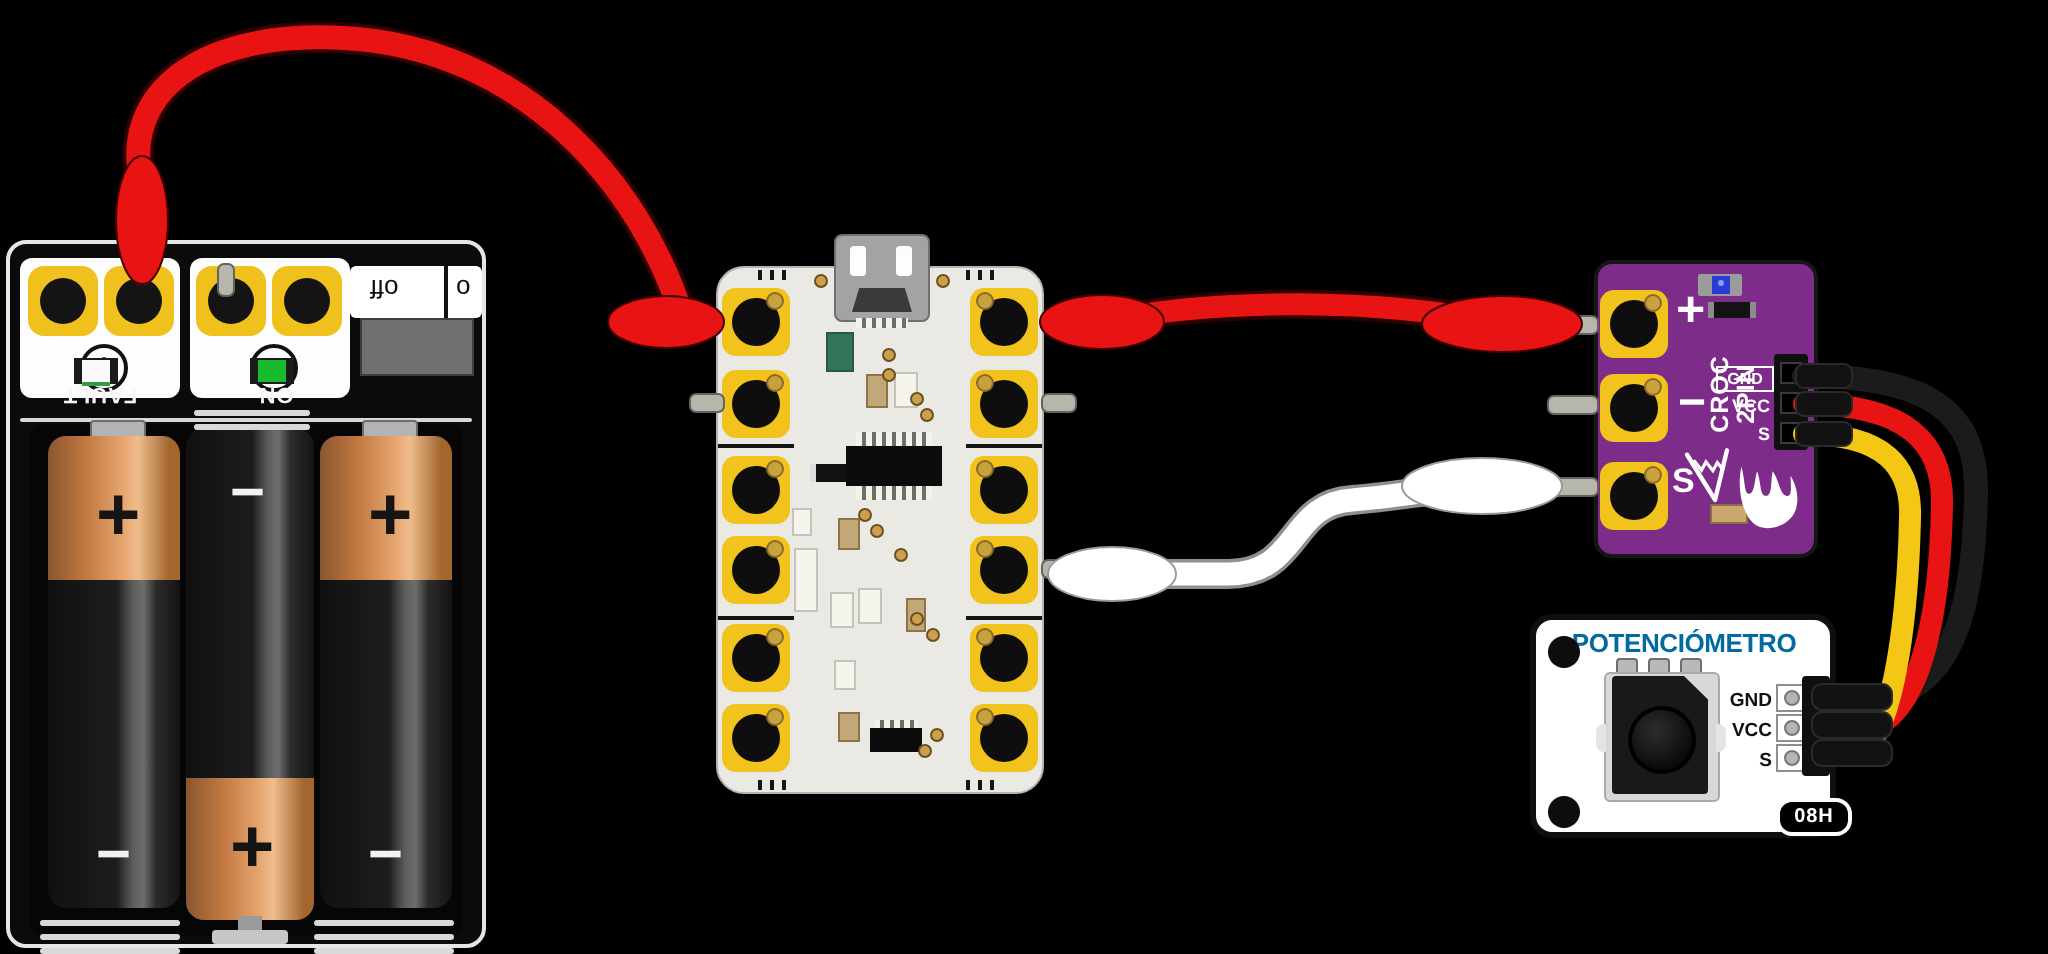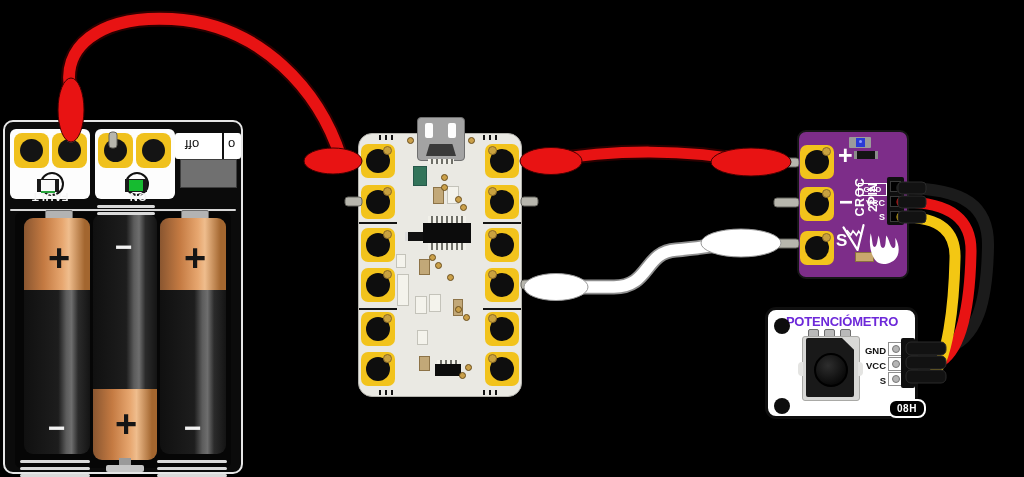--- a/index.html
+++ b/index.html
@@ -40,21 +40,21 @@
   .ticks{width:18px;height:5px;background:repeating-linear-gradient(90deg,#141414 0 2px,transparent 2px 6px);}
   
   .croc{left:797px;top:130px;width:108px;height:145px;background:#7d2d89;
         border:2px solid #161616;border-radius:9px;}
   .croclbl{color:#fff;font-weight:bold;}
   .hdr{background:#0f0f0f;border-radius:2px;}
   .hpin{width:9px;height:9px;background:#000;border:1px solid #3a3a3a;}
   
   .pot{left:765px;top:307px;width:147px;height:106px;background:#fff;
        border:3px solid #0f0f0f;border-radius:11px;}
-  .pot .title{color:#6d28d9;font-weight:bold;font-size:13px;letter-spacing:-.2px;text-align:center;}
+  .pot .title{color:#0369a1;font-weight:bold;font-size:13px;letter-spacing:-.2px;text-align:center;}
   .hole{background:#0d0d0d;border-radius:50%;}
   .plabel{color:#111;font-weight:bold;font-size:9.5px;text-align:right;}
   .pinbox{width:13px;height:12px;background:#fff;border:1px solid #8f8f8f;}
   .pinbox::before{content:"";position:absolute;left:3px;top:2px;width:6px;height:6px;
         border-radius:50%;background:#b5b5b5;border:1px solid #777;}
   .badge{background:#000;border:2px solid #fff;border-radius:8px;color:#fff;
          font-weight:bold;font-size:10px;text-align:center;letter-spacing:.5px;}
   svg.wires{left:0;top:0;pointer-events:none;}
 </style>
 </head>

